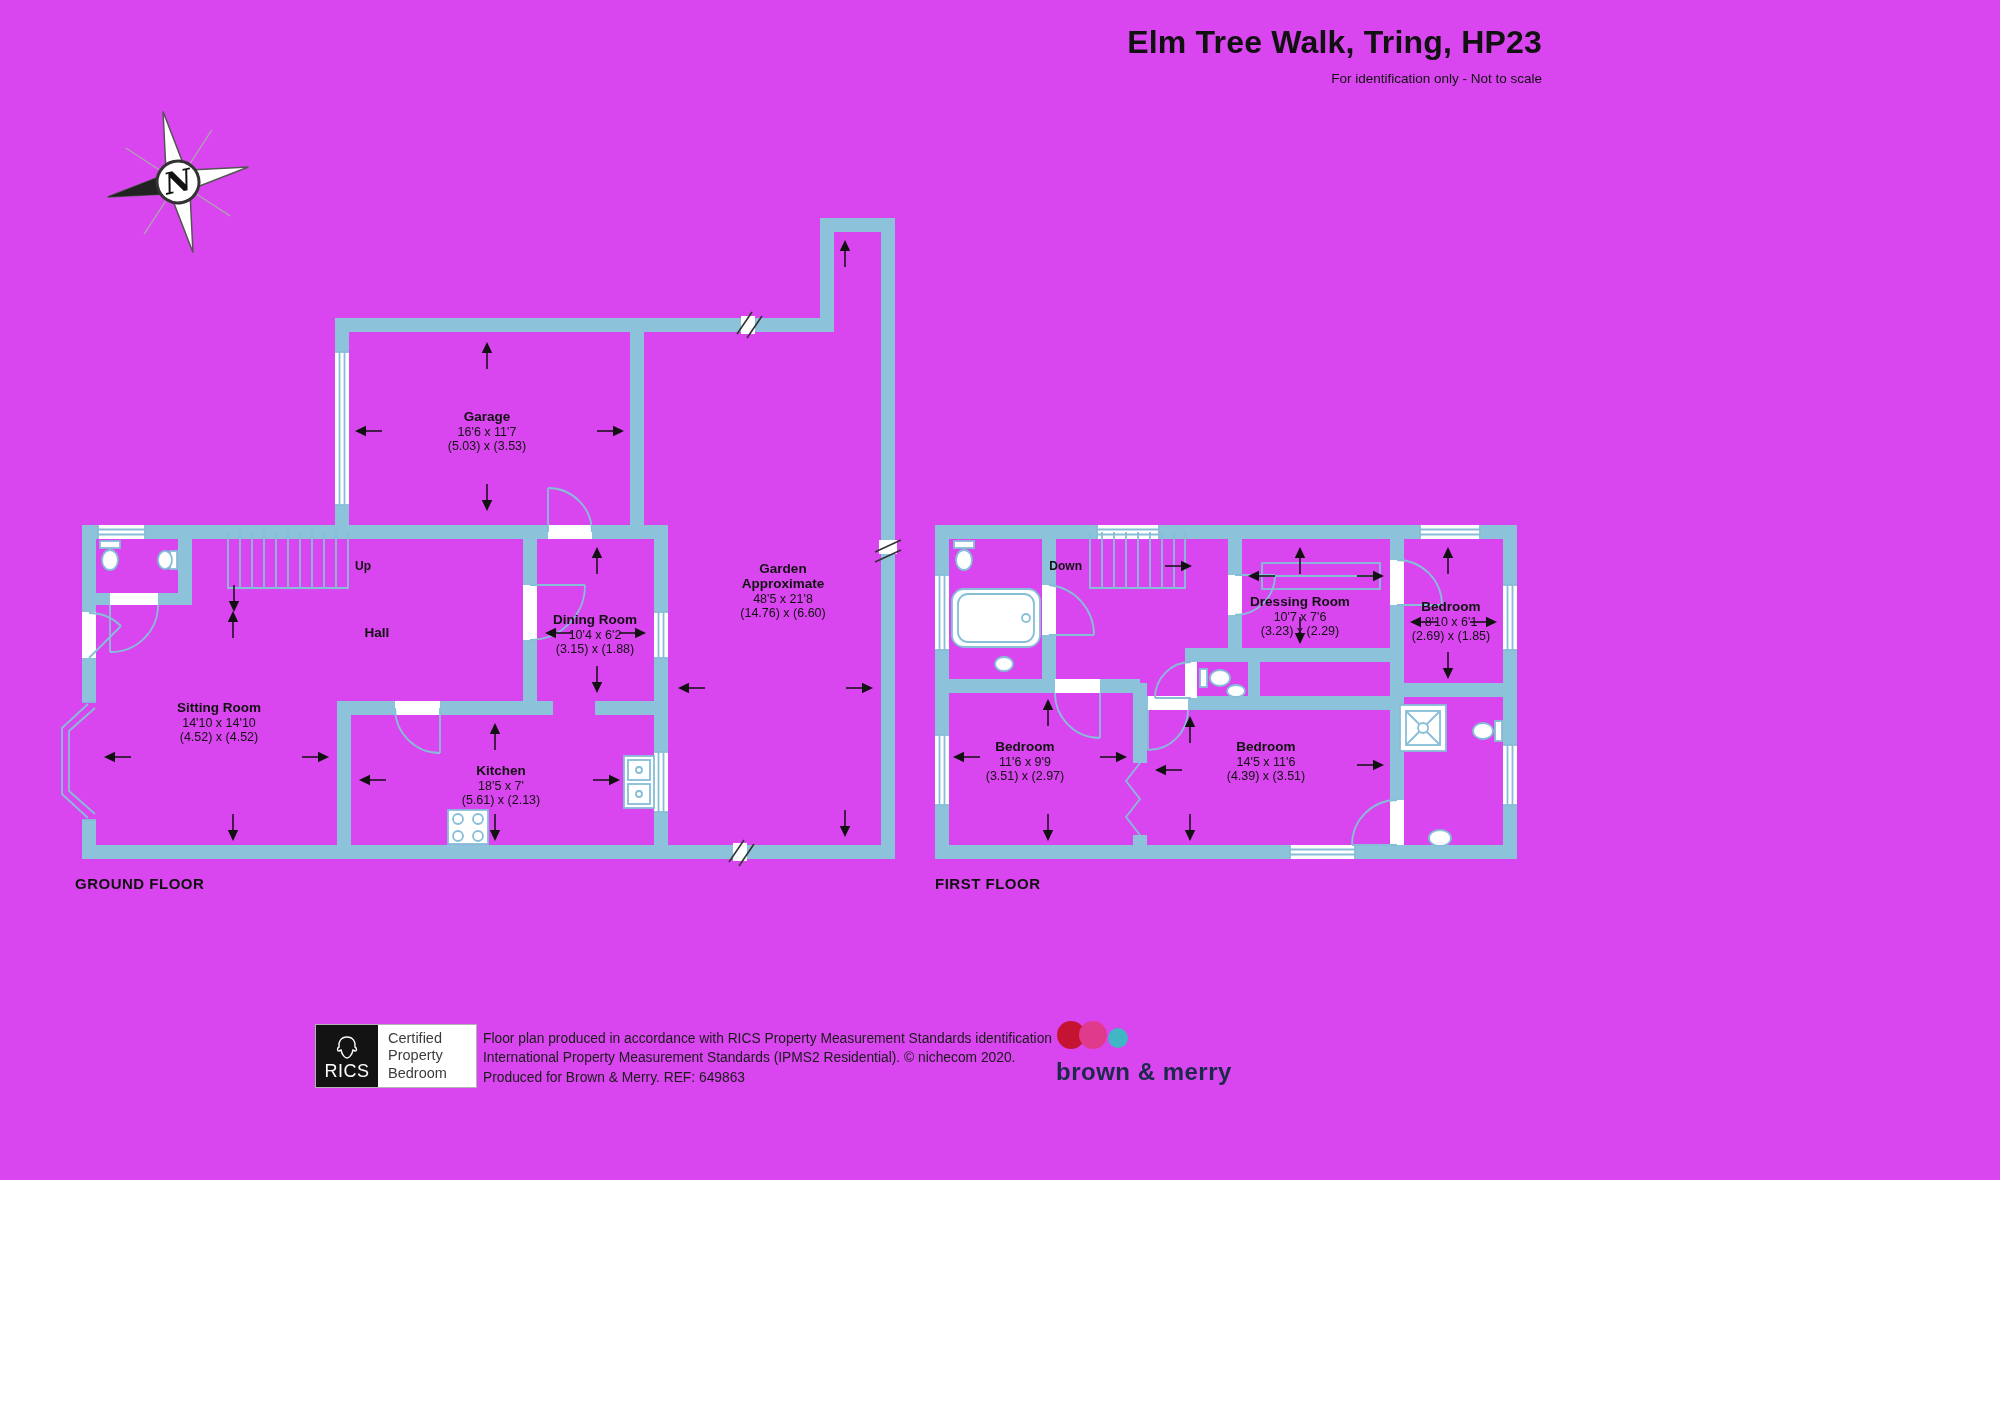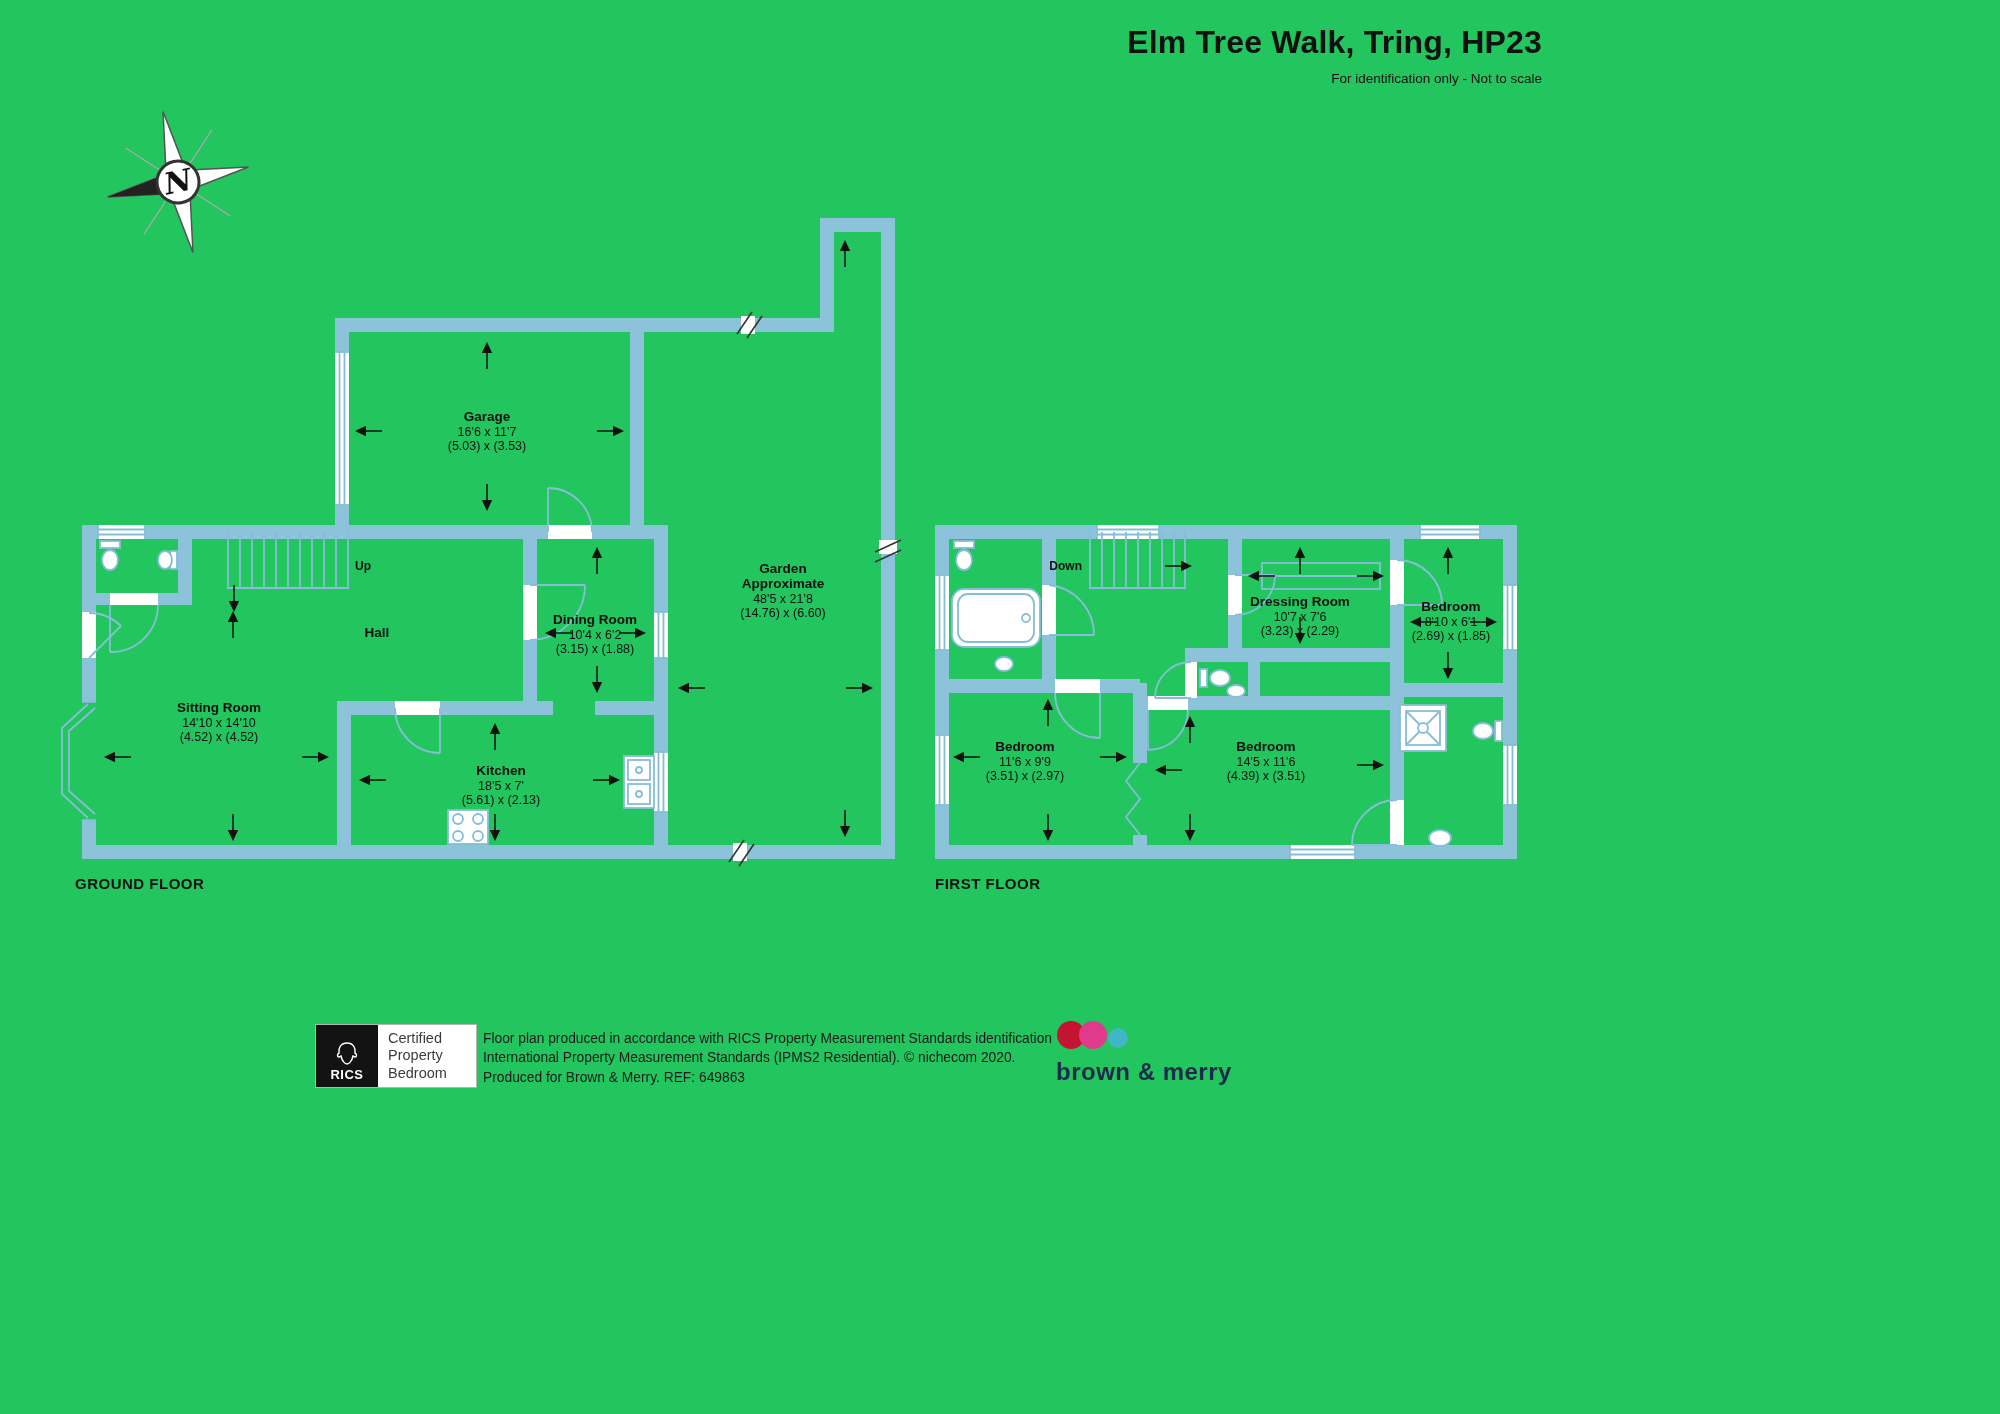--- a/index.html
+++ b/index.html
@@ -1,17 +1,17 @@
 <!DOCTYPE html>
 <html><head>
 <meta charset="utf-8">
 <style>
   *{margin:0;padding:0;box-sizing:border-box}
   html,body{background:#fff}
-  .page{position:relative;width:2000px;height:1414px;background:#22c55e;
+  .page{position:relative;width:2000px;height:1180px;background:#d946ef;
         font-family:"Liberation Sans",sans-serif;color:#111;overflow:hidden}
   
   .hdr{position:absolute;top:24px;right:458px;text-align:right}
   .hdr .title{font-size:32px;font-weight:bold;letter-spacing:.2px}
   .hdr .subtitle{font-size:21px;margin-top:14px}
   .hdr .note{font-size:13.5px;margin-top:10px}
   
   svg.plan{position:absolute;left:0;top:0}
   svg text{font-family:"Liberation Sans",sans-serif;fill:#111}
   .rn{font-weight:bold;font-size:13.5px;text-anchor:middle}
@@ -22,21 +22,21 @@
   .gap{fill:#fff}
   .thin{stroke:#86bed7;stroke-width:1.8;fill:none}
   .fx{stroke:#86bed7;stroke-width:1.8;fill:#fff}
   .brk{stroke:#333;stroke-width:1.6}
   .cmp{stroke:#555;stroke-width:1.5;fill:#fff}
   
   .badge{position:absolute;left:315px;top:1024px;width:162px;height:64px;
          border:1px solid #b3b3b3;display:flex;background:#fff}
   .badge .black{width:62px;background:#131313;color:#fff;display:flex;flex-direction:column;
                 align-items:center;justify-content:flex-end;padding:5px 2px}
-  .badge .rics-word{font-weight:bold;font-size:13px;letter-spacing:.5px}
+  .badge .rics-word{font-weight:normal;font-size:18px;letter-spacing:.5px}
   .badge .cert{flex:1;display:flex;flex-direction:column;justify-content:center;
                padding-left:10px;font-weight:normal;font-size:14.5px;color:#3c3c3c;line-height:1.18}
   .disc{position:absolute;left:483px;top:1029px;font-size:13.8px;line-height:1.4;color:#1a1a1a;width:575px}
   .brand{position:absolute;left:1056px;top:1020px}
   .brand .name{font-size:24px;font-weight:700;color:#1b2a4a;margin-top:4px;letter-spacing:.5px}
 </style>
 </head>
 <body>
 
 <div class="page">

